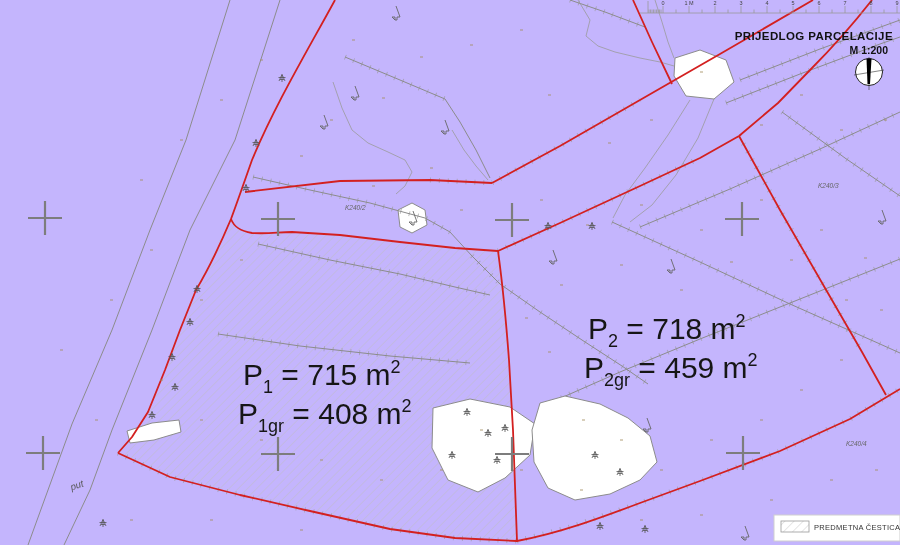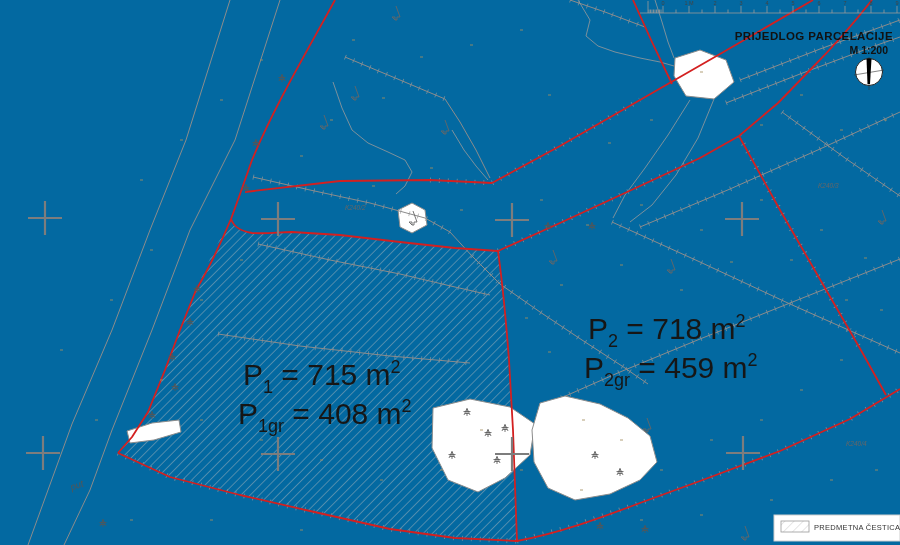--- a/index.html
+++ b/index.html
@@ -1,16 +1,16 @@
 <!DOCTYPE html>
 <html><head>
 <meta charset="utf-8">
 <style>
   html,body{margin:0;padding:0;background:#fff;}
-  #stage{position:relative;width:900px;height:545px;overflow:hidden;background:#0369a1;}
+  #stage{position:relative;width:900px;height:545px;overflow:hidden;background:#c4b5fd;}
   svg{display:block;}
   svg text{font-family:"Liberation Sans","DejaVu Sans",sans-serif;}
   .g{stroke:#8c8c8c;stroke-width:1;fill:none;}
   .gthin{stroke:#9a9a9a;stroke-width:.8;fill:none;}
   .tkd{stroke:#9a9a9a;stroke-width:5;stroke-dasharray:.9 8;fill:none;opacity:.7;}
   .r{stroke:#d32020;stroke-width:1.8;fill:none;stroke-linejoin:round;}
   .island{fill:#fff;stroke:#8c8c8c;stroke-width:1;}
   .cross{stroke:#7d7d7d;stroke-width:2.2;}
   .pl{font-size:30px;fill:#161616;}
   .ps{font-size:18px;}

